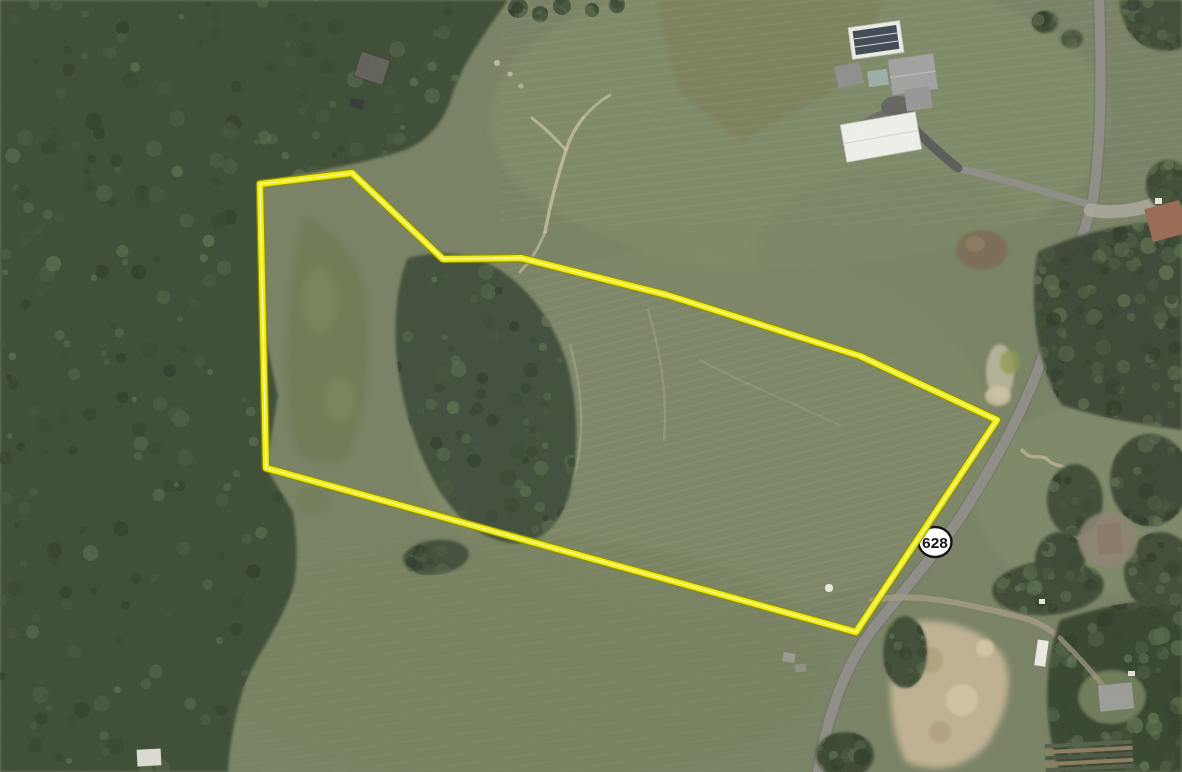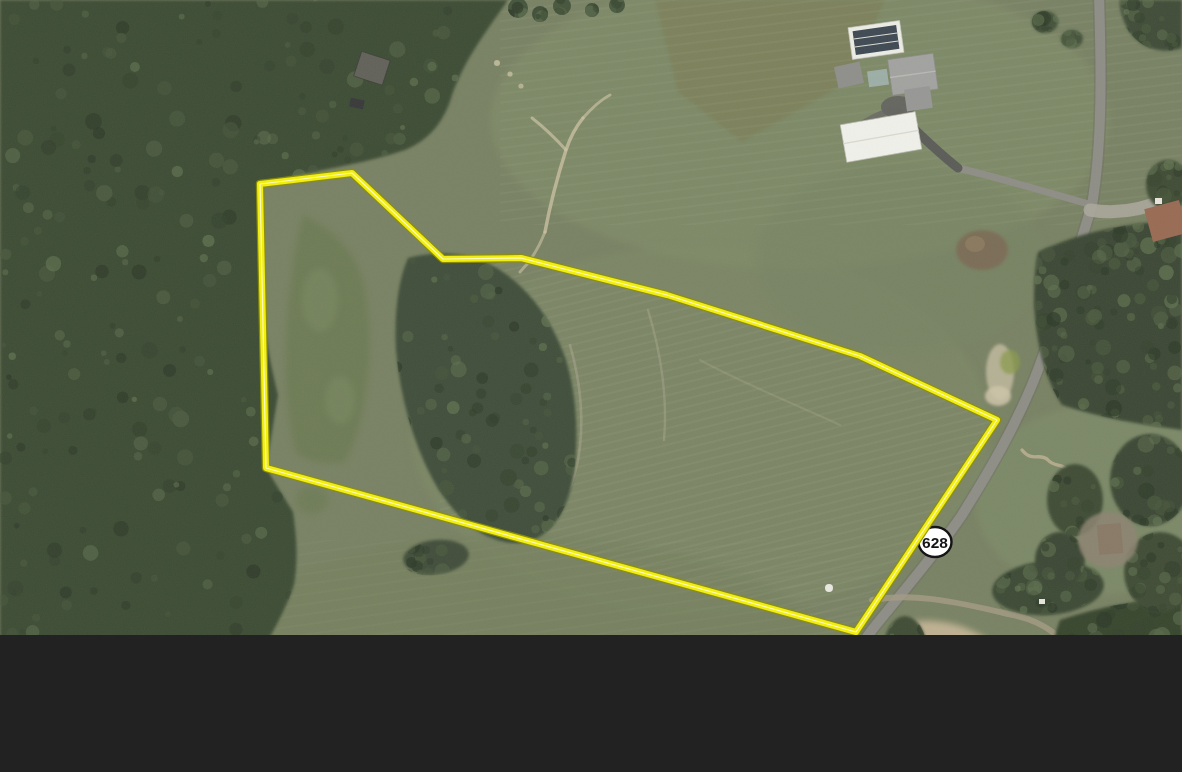--- a/index.html
+++ b/index.html
@@ -1,17 +1,17 @@
 <!DOCTYPE html>
 <html><head>
 <meta charset="utf-8">
 <style>
   html,body{margin:0;padding:0;background:#222;}
   .viewport{
-    position:relative;width:1182px;height:635px;overflow:hidden;
+    position:relative;width:1182px;height:772px;overflow:hidden;
     background:#798262;font-family:"Liberation Sans",sans-serif;
   }
   .viewport svg{display:block;filter:saturate(.94);}
   text.route-label{
     font-family:"Liberation Sans","DejaVu Sans",sans-serif;
     font-weight:700;fill:#151515;
   }
 </style>
 </head>
 <body>

